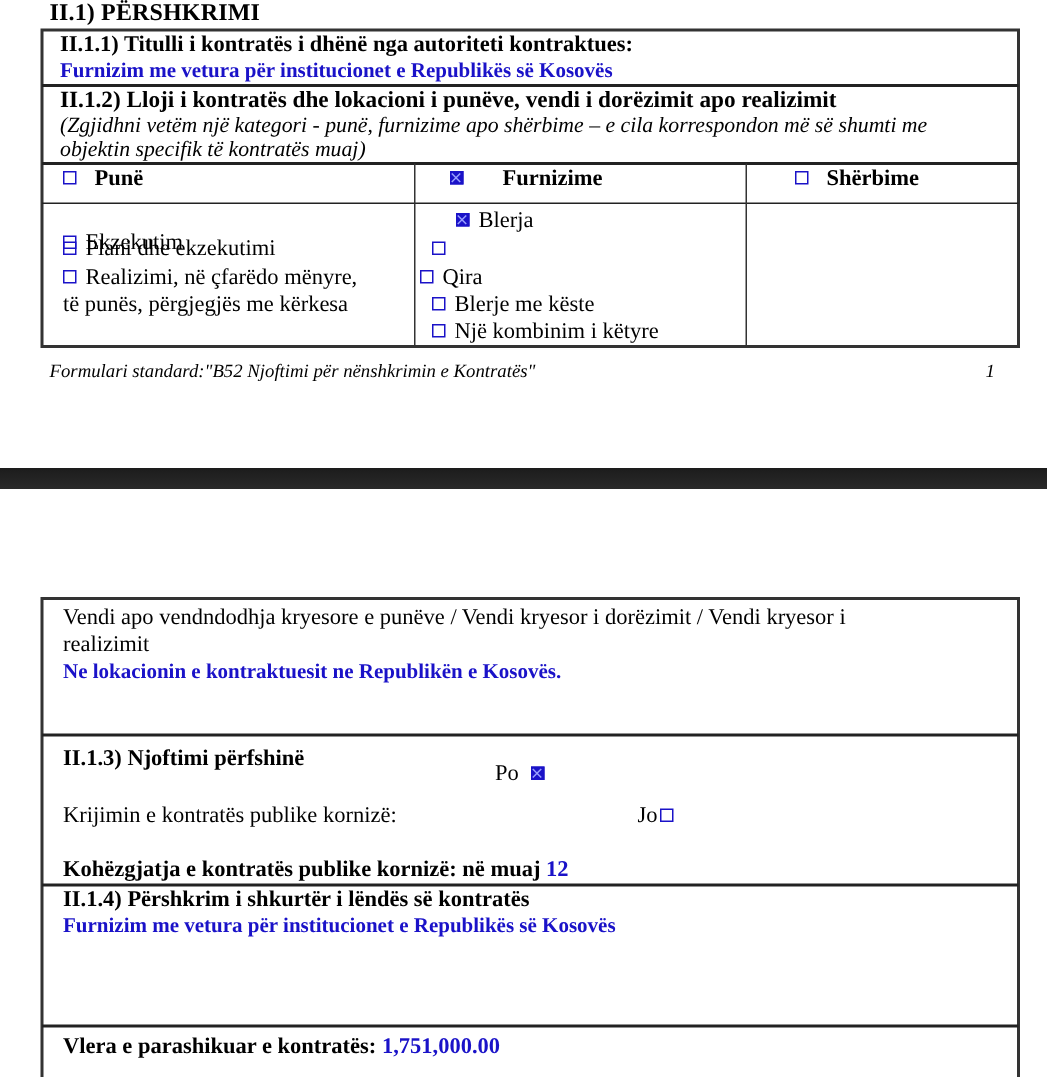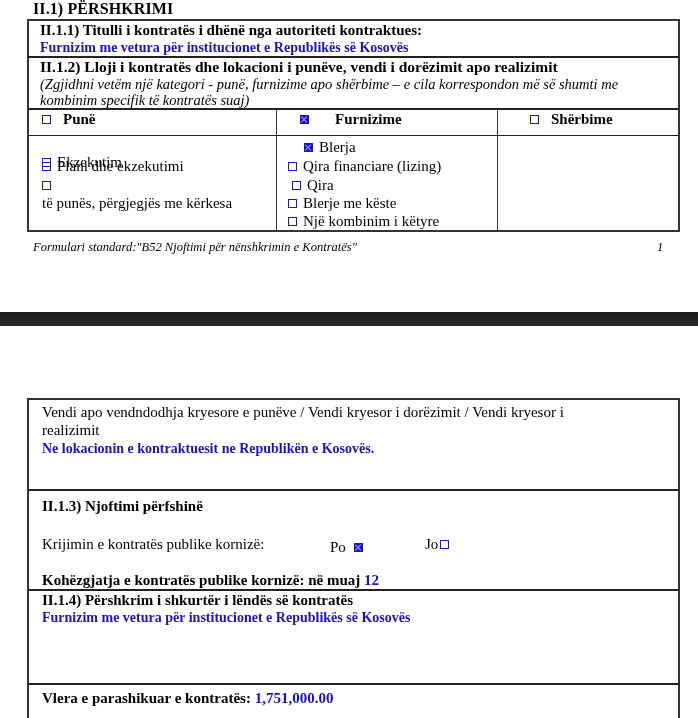--- a/index.html
+++ b/index.html
@@ -46,21 +46,21 @@
 <div class="abs section-title">II.1) PËRSHKRIMI</div>
 
 <div class="tbl" style="left:27px; top:19px; width:653px; height:213px;"></div>
 
 <div class="txt b" style="left:40px; top:22px;">II.1.1) Titulli i kontratës i dhënë nga autoriteti kontraktues:</div>
 <div class="txt b blue small" style="left:40px; top:39px;">Furnizim me vetura për institucionet e Republikës së Kosovës</div>
 <div class="hline" style="left:28px; top:56px; width:651px;"></div>
 
 <div class="txt b" style="left:40px; top:58px; font-size:15.5px;">II.1.2)  Lloji i kontratës dhe lokacioni i punëve,  vendi i dorëzimit apo realizimit</div>
 <div class="txt italic-note" style="left:40px; top:76px;">(Zgjidhni vetëm një kategori - punë, furnizime  apo shërbime – e cila korrespondon më së shumti me</div>
-<div class="txt italic-note" style="left:40px; top:92px;">kombinim specifik të kontratës suaj)</div>
+<div class="txt italic-note" style="left:40px; top:92px;">objektin specifik të kontratës muaj)</div>
 <div class="hline" style="left:28px; top:108px; width:651px;"></div>
 
 <div class="txt b" style="left:42px; top:111px;">
   <span class="cb"></span><span style="margin-left:6px;">Punë</span>
 </div>
 <div class="txt b" style="left:300px; top:111px;">
   <span class="cb checked"></span><span style="margin-left:20px;">Furnizime</span>
 </div>
 <div class="txt b" style="left:510px; top:111px;margin-left:20px;">
   <span class="cb"></span><span style="margin-left:6px;">Shërbime</span>
@@ -70,31 +70,31 @@
 <div class="vline" style="left:276px; top:109px; height:122px;"></div>
 <div class="vline" style="left:497px; top:109px; height:122px;"></div>
 
 <div class="txt" style="left:42px; top:154px;">
   <span class="cb"></span><span>Ekzekutim</span>
 </div>
 <div class="txt" style="left:42px; top:158px;">
   <span class="cb"></span><span>Plani dhe ekzekutimi</span>
 </div>
 <div class="txt" style="left:42px; top:177px;">
-  <span class="cb"></span>
+  <span class="cb"></span><span>Realizimi, në çfarëdo mënyre,</span>
 </div>
 <div class="txt" style="left:42px; top:195px;">të punës, përgjegjës me kërkesa</div>
 
 <div class="txt" style="left:288px; top:139px;padding-left:16px;">
   <span class="cb checked"></span><span>Blerja</span>
 </div>
 <div class="txt" style="left:288px; top:158px;">
-  <span class="cb"></span><span>Qira financiare (lizing)</span>
+  <span class="cb"></span>
 </div>
-<div class="txt" style="left:292px; top:177px;">
+<div class="txt" style="left:280px; top:177px;">
   <span class="cb"></span><span>Qira</span>
 </div>
 <div class="txt" style="left:288px; top:195px;">
   <span class="cb"></span><span>Blerje me këste</span>
 </div>
 <div class="txt" style="left:288px; top:213px;">
   <span class="cb"></span><span>Një kombinim i këtyre</span>
 </div>
 
 <div class="abs footer">Formulari standard:"B52 Njoftimi për nënshkrimin e Kontratës"</div>
@@ -104,21 +104,21 @@
 
 <div class="tbl" style="left:27px; top:398px; width:653px; height:330px;"></div>
 
 <div class="txt" style="left:42px; top:404px;">Vendi apo vendndodhja kryesore e  punëve / Vendi kryesor i dorëzimit / Vendi kryesor i</div>
 <div class="txt" style="left:42px; top:422px;">realizimit</div>
 <div class="txt b blue small" style="left:42px; top:440px;">Ne lokacionin e kontraktuesit ne Republikën e Kosovës.</div>
 <div class="hline" style="left:28px; top:489px; width:651px;"></div>
 
 <div class="txt b" style="left:42px; top:498px;">II.1.3) Njoftimi përfshinë</div>
 <div class="txt" style="left:42px; top:536px;">Krijimin e kontratës publike kornizë:</div>
-<div class="txt" style="left:330px; top:539px;">
+<div class="txt" style="left:330px; top:508px;">
   <span>Po</span><span class="cb checked" style="margin-left:8px;"></span>
 </div>
 <div class="txt" style="left:425px; top:536px;">
   <span>Jo</span><span class="cb" style="margin-left:2px;"></span>
 </div>
 <div class="txt b" style="left:42px; top:572px;text-align:right;">
   <span>Kohëzgjatja e kontratës publike kornizë: në muaj</span>
   <span class="blue">12</span>
 </div>
 <div class="hline" style="left:28px; top:589px; width:651px;"></div>

